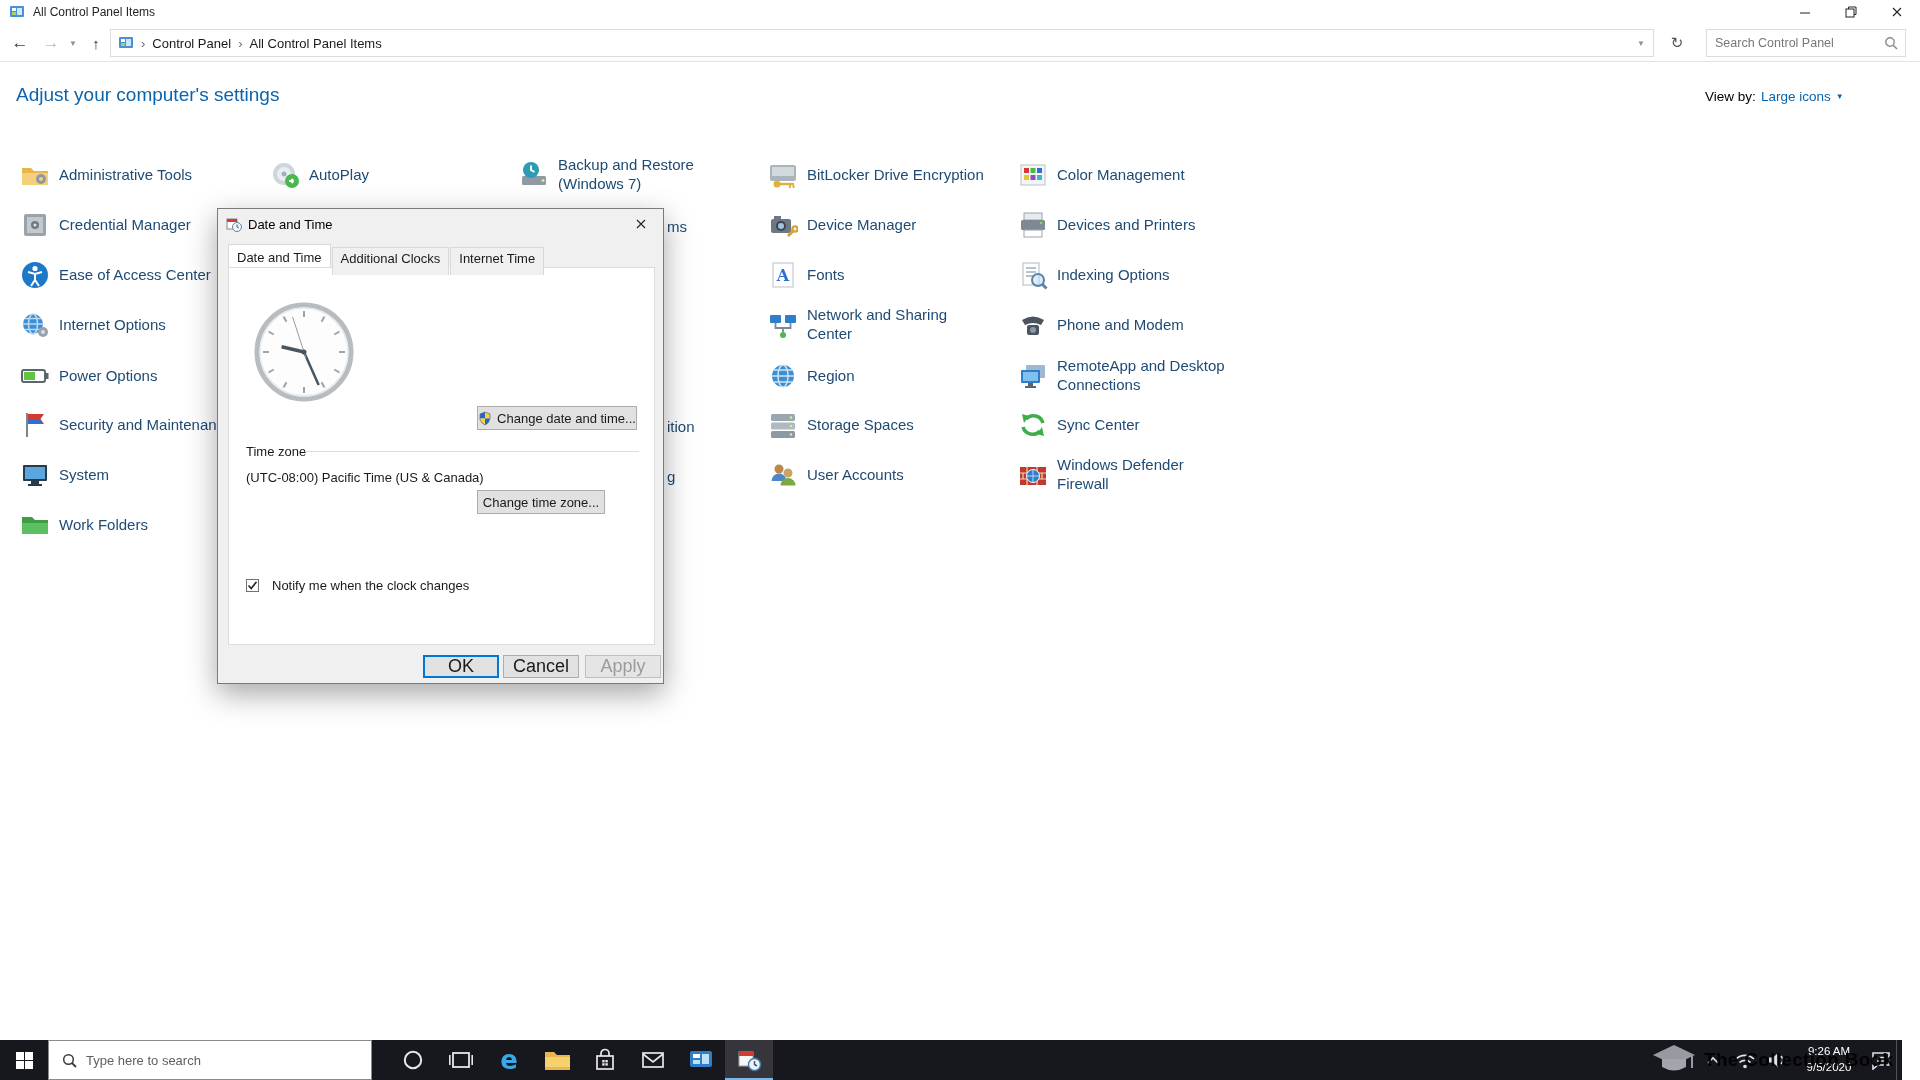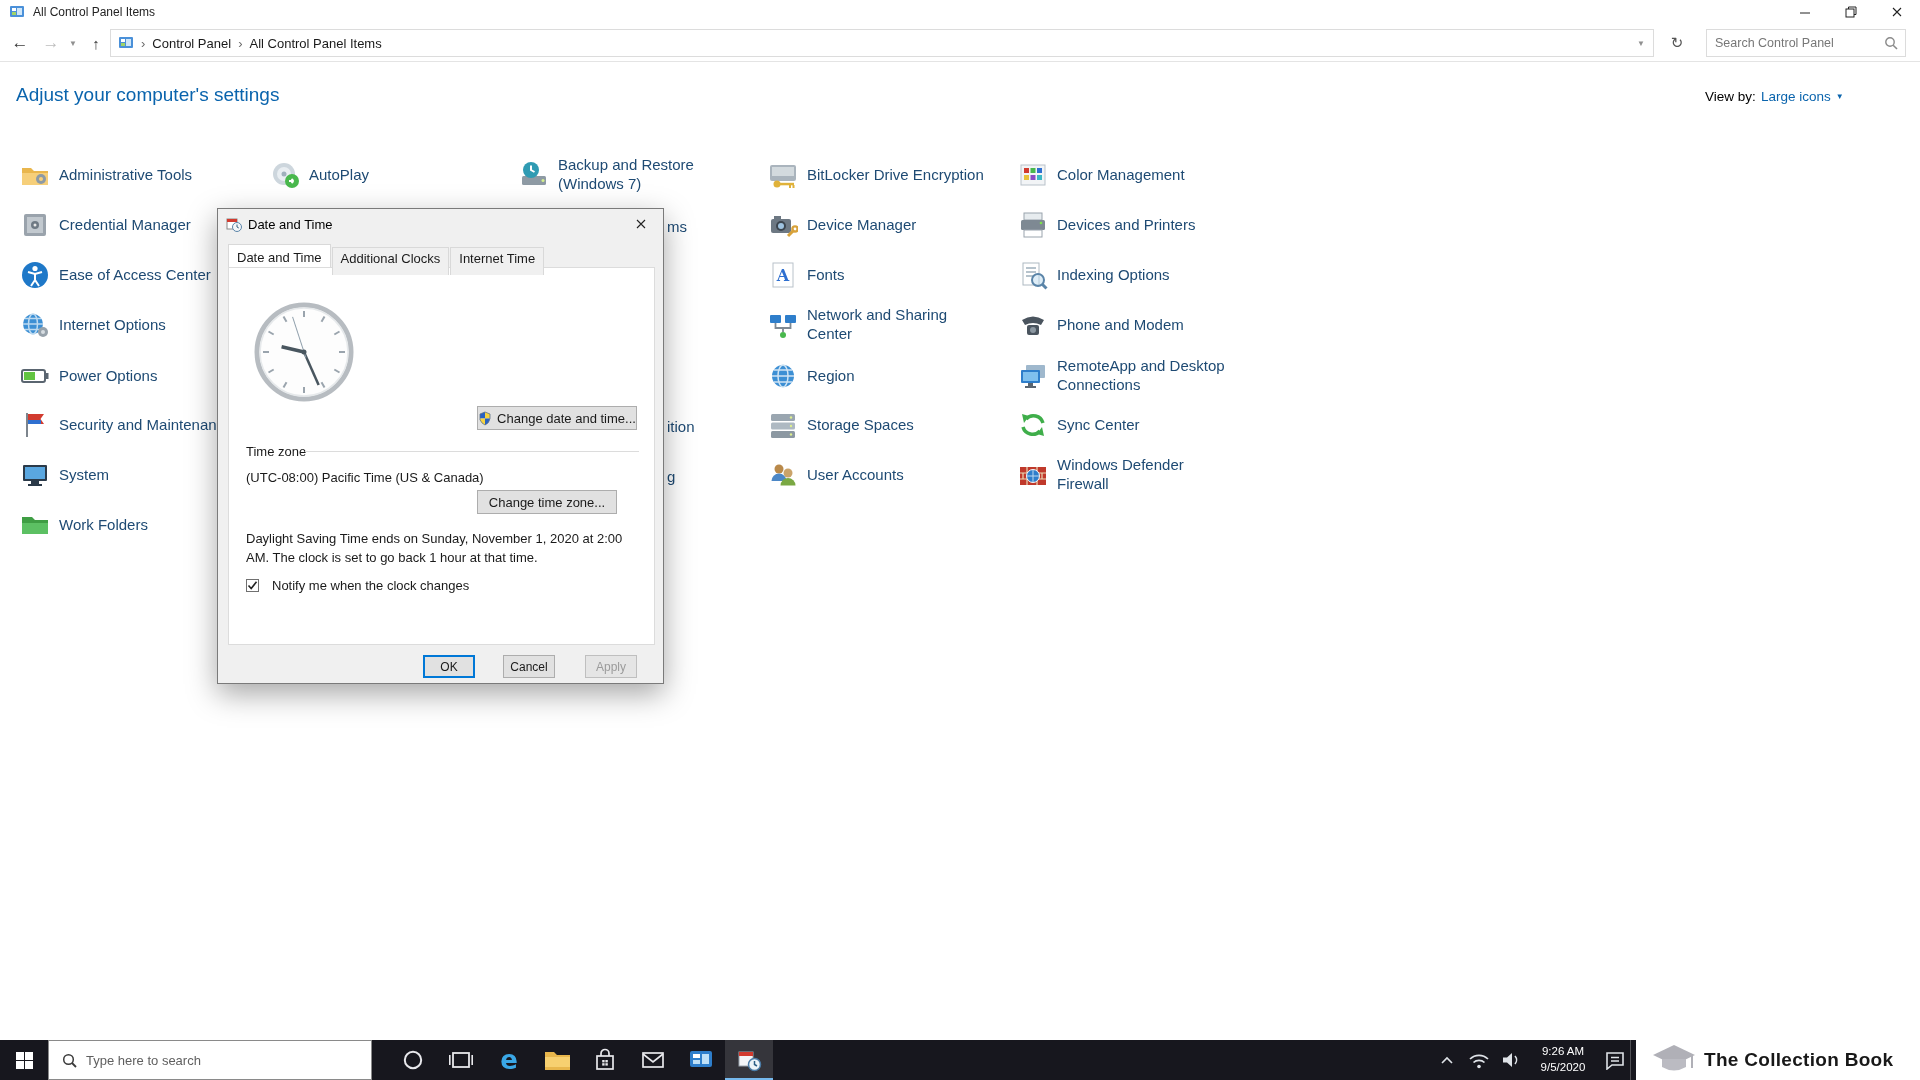--- a/index.html
+++ b/index.html
@@ -54,35 +54,35 @@
   .tab { font-size:13px; color:#1a1a1a; background:#f0f0f0; border:1px solid #d9d9d9; border-bottom:none; padding:3px 8px 4px; margin-right:1px; cursor:pointer; height:28px; }
   .tab.active { background:#fff; height:23px; margin-top:-3px; padding-top:5px; border-color:#d9d9d9; }
   .tab-pane { position:absolute; left:10px; top:58px; width:427px; height:378px; background:#fff; border:1px solid #dcdcdc; }
   .clock-wrap { position:absolute; left:25px; top:34px; }
   .dt-block { position:absolute; left:161px; top:44px; font-size:13px; }
   .dt-block .cap { color:#1a1a1a; }
   .dt-block .val { margin-top:4px; color:#1a1a1a; }
   .dt-block .cap.mt2 { margin-top:17px; }
   .w-btn { position:absolute; font-size:13px; color:#1a1a1a; background:#e1e1e1; border:1px solid #adadad; display:flex; align-items:center; justify-content:center; gap:5px; cursor:pointer; }
   .btn-chg-dt { left:248px; top:138px; width:160px; height:24px; }
-  .btn-chg-tz { left:248px; top:222px; width:140px; height:24px; }
+  .btn-chg-tz { left:248px; top:222px; width:128px; height:24px; }
   .grp-label { position:absolute; left:17px; top:176px; font-size:13px; color:#1a1a1a; }
   .grp-line { position:absolute; left:76px; top:183px; width:334px; height:1px; background:#dcdcdc; }
   .tz-val { position:absolute; left:17px; top:202px; font-size:13px; color:#1a1a1a; }
   .dst { position:absolute; left:17px; top:262px; width:402px; font-size:13px; line-height:1.45; color:#1a1a1a; }
   .chk-row { position:absolute; left:17px; top:310px; display:flex; align-items:center; gap:13px; cursor:pointer; }
   .chk-box { width:13px; height:13px; background:#fff; border:1px solid #707070; display:flex; align-items:center; justify-content:center; }
   .chk-row .chk-lbl { font-size:13px; color:#1a1a1a; }
-  .dlg-btn { position:absolute; width:52px; height:23px; font-size:12px; display:flex; align-items:center; justify-content:center; background:#e1e1e1; border:1px solid #adadad; cursor:pointer; color:#1a1a1a; }
+  .dlg-btn { position:absolute; width:76px; height:23px; font-size:18px; display:flex; align-items:center; justify-content:center; background:#e1e1e1; border:1px solid #adadad; cursor:pointer; color:#1a1a1a; }
   .btn-ok { left:205px; top:446px; border:1px solid #0078d7; box-shadow:inset 0 0 0 1px #0078d7; }
   .btn-cancel { left:285px; top:446px; }
   .btn-apply { left:367px; top:446px; color:#9b9b9b; border-color:#bfbfbf; background:#e5e5e5; cursor:default; }
 
   
-  .taskbar { position:absolute; left:0; top:1040px; width:1636px; height:40px; background:#17171e; z-index:100; display:flex; align-items:stretch; }
+  .taskbar { position:absolute; left:0; top:1040px; width:1902px; height:40px; background:#17171e; z-index:100; display:flex; align-items:stretch; }
   .tb-btn { width:48px; display:flex; align-items:center; justify-content:center; cursor:pointer; }
   .tb-btn.active { background:rgba(255,255,255,.13); box-shadow:inset 0 -2px 0 #76b9ed; }
   .tb-search { width:324px; background:#fff; border:1px solid #8a8a8a; display:flex; align-items:center; cursor:text; }
   .tb-search input { flex:1; border:none; outline:none; background:transparent; font-family:"Liberation Sans",sans-serif; font-size:13px; color:#444; }
   .tb-search input::placeholder { color:#5f5f5f; }
   .tb-search .mag { margin:0 9px 0 13px; }
   .tb-gap { width:17px; }
   .tray { position:absolute; right:8px; top:0; height:40px; display:flex; align-items:center; gap:6px; }
   .tray-ico { width:26px; height:40px; display:flex; align-items:center; justify-content:center; cursor:pointer; }
   .tray-clock { width:66px; text-align:center; color:#fff; font-size:11.5px; line-height:1.35; cursor:pointer; }
@@ -509,21 +509,20 @@
     </div>
 
     <div class="grp-label">Time zone</div>
     <div class="grp-line"></div>
     <div class="tz-val">(UTC-08:00) Pacific Time (US &amp; Canada)</div>
 
     <div class="w-btn btn-chg-tz">
       <span>Change time zone...</span>
     </div>
 
-    <div class="dst">Daylight Saving Time ends on Sunday, November 1, 2020 at 2:00 AM. The clock is set to go back 1 hour at that time.</div>
 
     <div class="chk-row">
       <span class="chk-box">
         <svg width="11" height="11">
             <polyline points="1.5,5.5 4.2,8.5 9.5,1.8" fill="none" stroke="#222" stroke-width="1.6"></polyline>
           </svg>
       </span>
       <span class="chk-lbl">Notify me when the clock changes</span>
     </div>
   </div>

